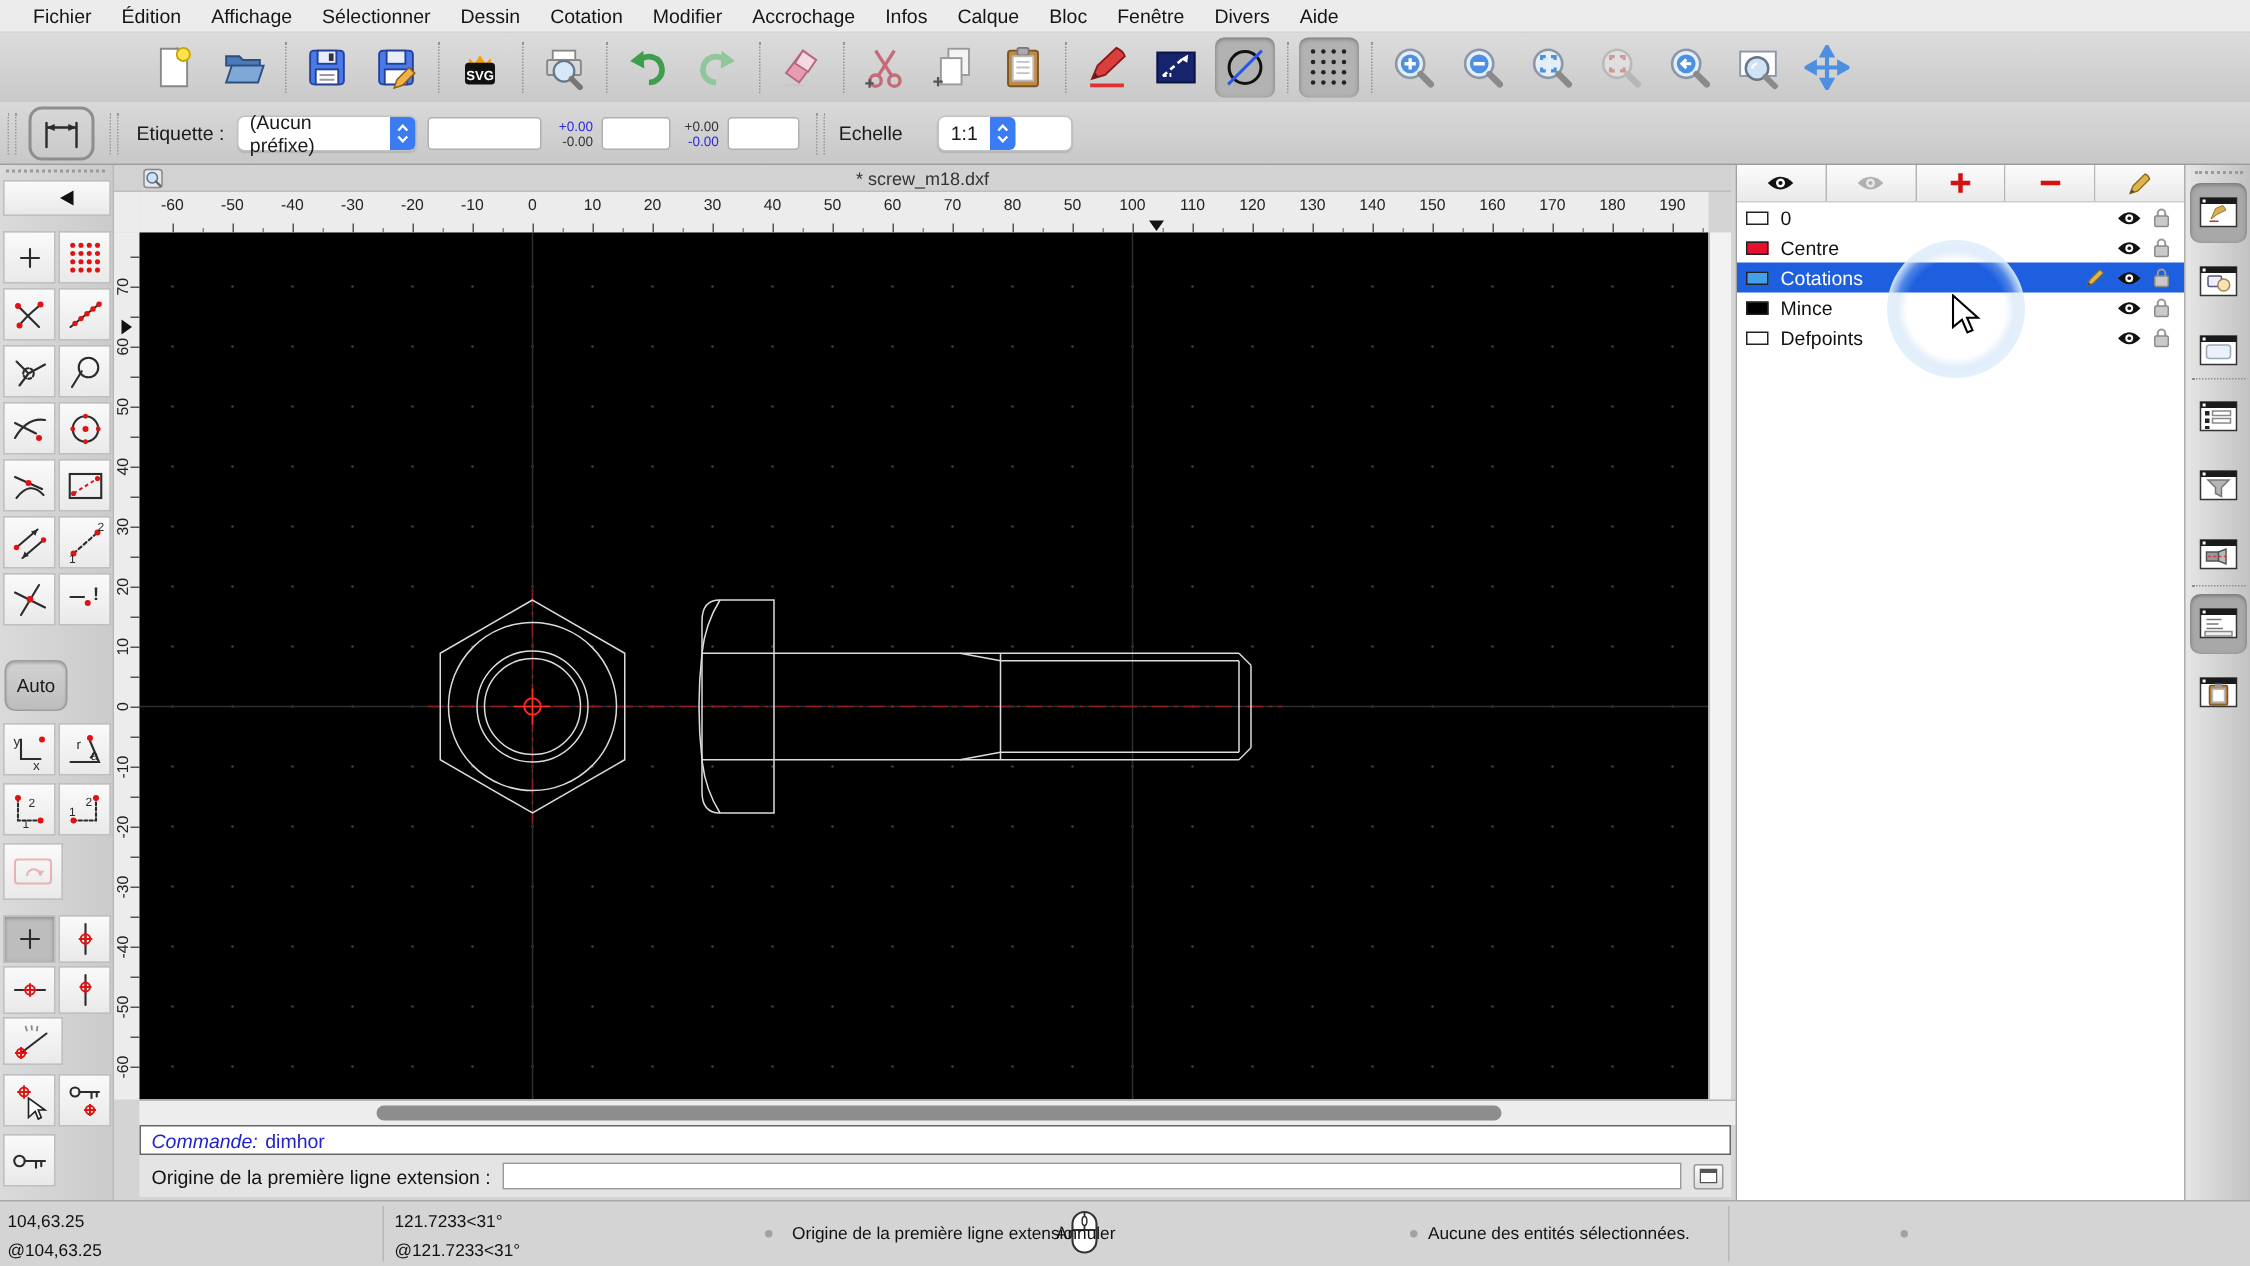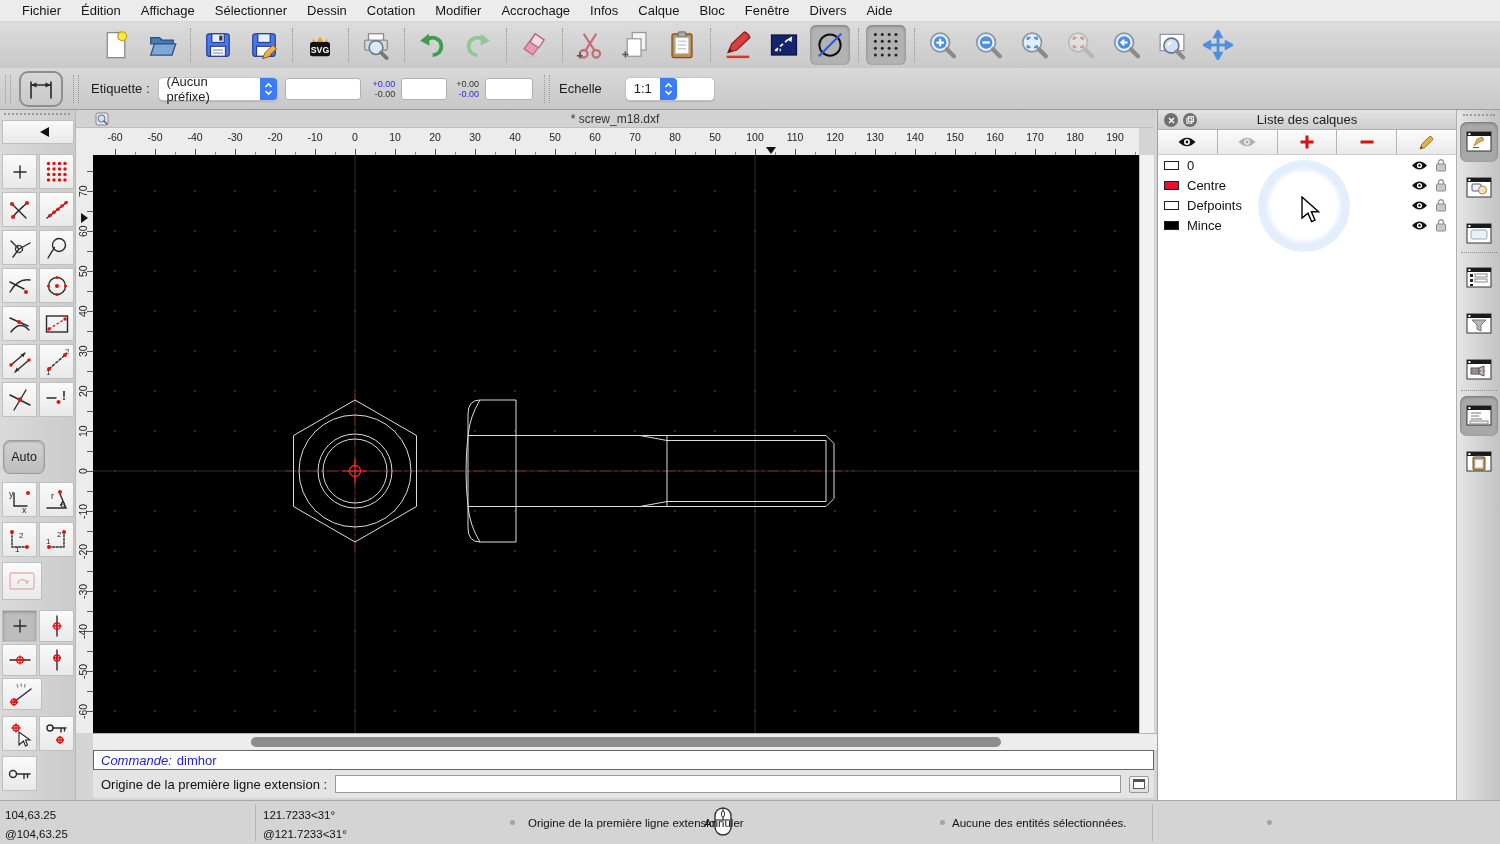--- a/index.html
+++ b/index.html
@@ -1219,34 +1219,20 @@
   <input id="cmd-input" value="" style="">
   <div id="cmd-btn">
       <svg width="12" height="10" viewBox="0 0 12 10">
         <rect x="0.5" y="0.5" width="11" height="9" fill="#fff" stroke="#555"></rect>
         <rect x="0.5" y="0.5" width="11" height="2.5" fill="#555"></rect>
       </svg>
     </div>
 </div>
 
 <div id="layers-panel">
-  <div id="lp-header">
-    <div class="lp-btn" id="lp-close">
-        <svg width="7" height="7" viewBox="0 0 7 7">
-          <path d="M1 1 L6 6 M6 1 L1 6" stroke="#fff" stroke-width="1.4"></path>
-        </svg>
-      </div>
-    <div class="lp-btn" id="lp-float">
-        <svg width="8" height="8" viewBox="0 0 8 8">
-          <rect x="0.8" y="2.2" width="5" height="5" fill="none" stroke="#fff"></rect>
-          <rect x="2.6" y="0.6" width="5" height="5" fill="none" stroke="#fff"></rect>
-        </svg>
-      </div>
-    <span>Liste des calques</span>
-  </div>
   <div id="lp-toolbar">
     <div class="lp-tool">
         <svg width="20" height="12" viewBox="0 0 20 12">
           <path d="M1.5 6 Q10 -2.5 18.5 6 Q10 14.5 1.5 6 Z" fill="#111"></path>
           <circle cx="10" cy="6" r="3" fill="#fff"></circle>
           <circle cx="10" cy="6" r="1.4" fill="#111"></circle>
         </svg>
       </div>
     <div class="lp-tool">
         <svg width="20" height="12" viewBox="0 0 20 12">
@@ -1296,24 +1282,28 @@
             <path d="M1 5.5 Q8.5 -2.5 16 5.5 Q8.5 13.5 1 5.5 Z" fill="#111"></path>
             <circle cx="8.5" cy="5.5" r="2.6" fill="#fff"></circle>
             <circle cx="8.5" cy="5.5" r="1.2" fill="#111"></circle>
           </svg>
           <svg width="12" height="14" viewBox="0 0 12 14">
             <path d="M3.5 6 V4.2 a2.5 2.5 0 0 1 5 0 V6" fill="none" stroke="#9a9a9a" stroke-width="1.4"></path>
             <rect x="1.5" y="6" width="9" height="7" rx="1" fill="#c9c9c9" stroke="#8a8a8a"></rect>
           </svg>
         </span>
       </div>
-      <div class="lrow">
-        <span class="swatch" style="background:#ffffff"></span>
-        <span class="lname">Defpoints</span>
+      <div class="lrow sel">
+        <span class="swatch" style="background:#42a0e8"></span>
+        <span class="lname">Cotations</span>
         <span class="licons">
+          <svg width="14" height="14" viewBox="0 0 14 14">
+            <path d="M1.5 12.5 L3.2 8.5 L10 1.8 L12.2 4 L5.5 10.8 Z" fill="#e0b34c" stroke="#8a6d1f" stroke-width="0.7"></path>
+            <path d="M1.5 12.5 L4 11.7 L2.4 10.1 Z" fill="#5a4a1a"></path>
+          </svg>
           <svg width="17" height="11" viewBox="0 0 17 11">
             <path d="M1 5.5 Q8.5 -2.5 16 5.5 Q8.5 13.5 1 5.5 Z" fill="#111"></path>
             <circle cx="8.5" cy="5.5" r="2.6" fill="#fff"></circle>
             <circle cx="8.5" cy="5.5" r="1.2" fill="#111"></circle>
           </svg>
           <svg width="12" height="14" viewBox="0 0 12 14">
             <path d="M3.5 6 V4.2 a2.5 2.5 0 0 1 5 0 V6" fill="none" stroke="#9a9a9a" stroke-width="1.4"></path>
             <rect x="1.5" y="6" width="9" height="7" rx="1" fill="#c9c9c9" stroke="#8a8a8a"></rect>
           </svg>
         </span>
@@ -1326,20 +1316,35 @@
             <path d="M1 5.5 Q8.5 -2.5 16 5.5 Q8.5 13.5 1 5.5 Z" fill="#111"></path>
             <circle cx="8.5" cy="5.5" r="2.6" fill="#fff"></circle>
             <circle cx="8.5" cy="5.5" r="1.2" fill="#111"></circle>
           </svg>
           <svg width="12" height="14" viewBox="0 0 12 14">
             <path d="M3.5 6 V4.2 a2.5 2.5 0 0 1 5 0 V6" fill="none" stroke="#9a9a9a" stroke-width="1.4"></path>
             <rect x="1.5" y="6" width="9" height="7" rx="1" fill="#c9c9c9" stroke="#8a8a8a"></rect>
           </svg>
         </span>
       </div>
+      <div class="lrow">
+        <span class="swatch" style="background:#ffffff"></span>
+        <span class="lname">Defpoints</span>
+        <span class="licons">
+          <svg width="17" height="11" viewBox="0 0 17 11">
+            <path d="M1 5.5 Q8.5 -2.5 16 5.5 Q8.5 13.5 1 5.5 Z" fill="#111"></path>
+            <circle cx="8.5" cy="5.5" r="2.6" fill="#fff"></circle>
+            <circle cx="8.5" cy="5.5" r="1.2" fill="#111"></circle>
+          </svg>
+          <svg width="12" height="14" viewBox="0 0 12 14">
+            <path d="M3.5 6 V4.2 a2.5 2.5 0 0 1 5 0 V6" fill="none" stroke="#9a9a9a" stroke-width="1.4"></path>
+            <rect x="1.5" y="6" width="9" height="7" rx="1" fill="#c9c9c9" stroke="#8a8a8a"></rect>
+          </svg>
+        </span>
+      </div>
     </div>
 </div>
 
 <div id="right-sidebar">
   <div class="rs-handle"></div>
   <div class="rsb pressed" style="top:12px">
       <svg width="26" height="24" viewBox="0 0 26 24">
         <rect x="1" y="2" width="24" height="19" fill="#fff" stroke="#333"></rect>
         <rect x="1" y="2" width="24" height="4" fill="#1a1a1a"></rect>
         <rect x="2.4" y="3" width="2" height="2" fill="#fff"></rect>

